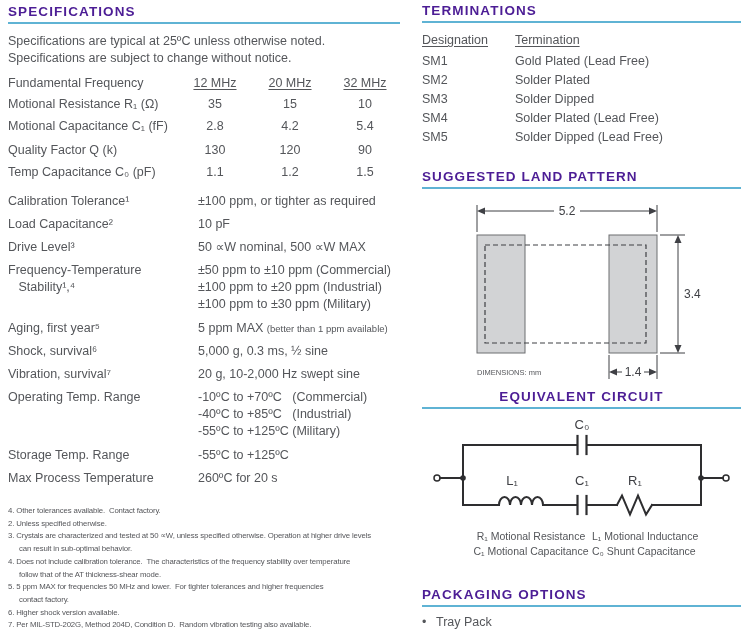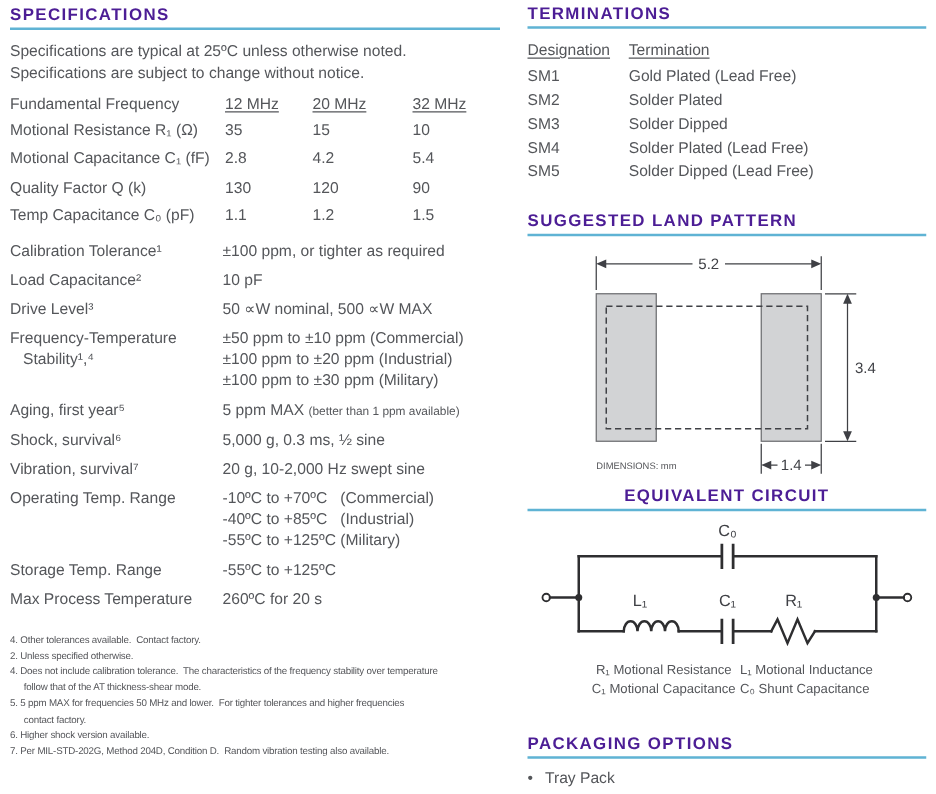--- a/index.html
+++ b/index.html
@@ -14,44 +14,44 @@
     padding-bottom:3px; border-bottom:2px solid #5fb3d4; line-height:15px;
   }
 
   
   .intro { line-height:17px; }
   .intro.first { margin-top:9px; }
 
   .ftable { margin-top:8px; }
   .frow { display:grid; grid-template-columns:172px 70px 80px 70px; line-height:17px; margin-bottom:5px; }
   .frow .fl { white-space:nowrap; }
-  .frow .fv { text-align:left; }
+  .frow .fv { text-align:center; }
   .frow.fhead { margin-bottom:4px; }
   .frow.fhead .fv { text-decoration:underline; text-underline-offset:2px; }
   .frow.gap-before { margin-top:7px; }
 
   .params { margin-top:12px; }
-  .param { display:flex; margin-bottom:6px; }
+  .param { display:flex; margin-bottom:6px;gap:20px; }
   .param.big-gap { margin-bottom:7px; }
   .plabel { width:170px; flex:0 0 170px; white-space:pre-wrap; line-height:17px; }
   .pvalue { white-space:pre-wrap; line-height:17px; }
   .pnote  { font-size:9.5px; }
 
   .footnotes { margin-top:18px; font-size:7.8px; letter-spacing:-0.15px; color:#55565a; }
   .fnote { line-height:12.7px; white-space:pre-wrap; padding-left:11px; text-indent:-11px; }
 
   
   .rsec { position:absolute; left:0; width:319px; }
   .rsec.terminations { top:3px; }
   .rsec.landpattern  { top:169px; }
   .rsec.circuit      { top:389px;text-align:center; }
   .rsec.packaging    { top:587px; }
 
   .tterm { margin-top:8px; }
-  .trow { display:flex; line-height:19px; }
+  .trow { display:flex; line-height:19px;gap:12px; }
   .trow .td1 { width:81px; flex:0 0 81px; }
   .trow.thead { margin-bottom:2px; }
   .trow.thead span { text-decoration:underline; text-underline-offset:2px; }
 
   svg.diagram { display:block; margin-top:6px; }
   svg text { fill:#3f4045; }
   .dimlbl { font-size:12px; }
   .dimnote { font-size:7.5px; fill:#55565a; }
   .complbl { font-size:13px; }
 
@@ -148,20 +148,22 @@
     </div>
     <div class="param">
       <div class="plabel">Max Process Temperature</div>
       <div class="pvalue">260ºC for 20 s</div>
     </div>
   </div>
 
   <div class="footnotes">
     <div class="fnote">4. Other tolerances available.  Contact factory.</div>
     <div class="fnote">2. Unless specified otherwise.</div>
+    <div class="fnote">3. Crystals are characterized and tested at 50 ∝W, unless specified otherwise. Operation at higher drive levels
+can result in sub-optimal behavior.</div>
     <div class="fnote">4. Does not include calibration tolerance.  The characteristics of the frequency stability over temperature
 follow that of the AT thickness-shear mode.</div>
     <div class="fnote">5. 5 ppm MAX for frequencies 50 MHz and lower.  For tighter tolerances and higher frequencies
 contact factory.</div>
     <div class="fnote">6. Higher shock version available.</div>
     <div class="fnote">7. Per MIL-STD-202G, Method 204D, Condition D.  Random vibration testing also available.</div>
   </div>
 </div>
 
 <div class="col-right">

